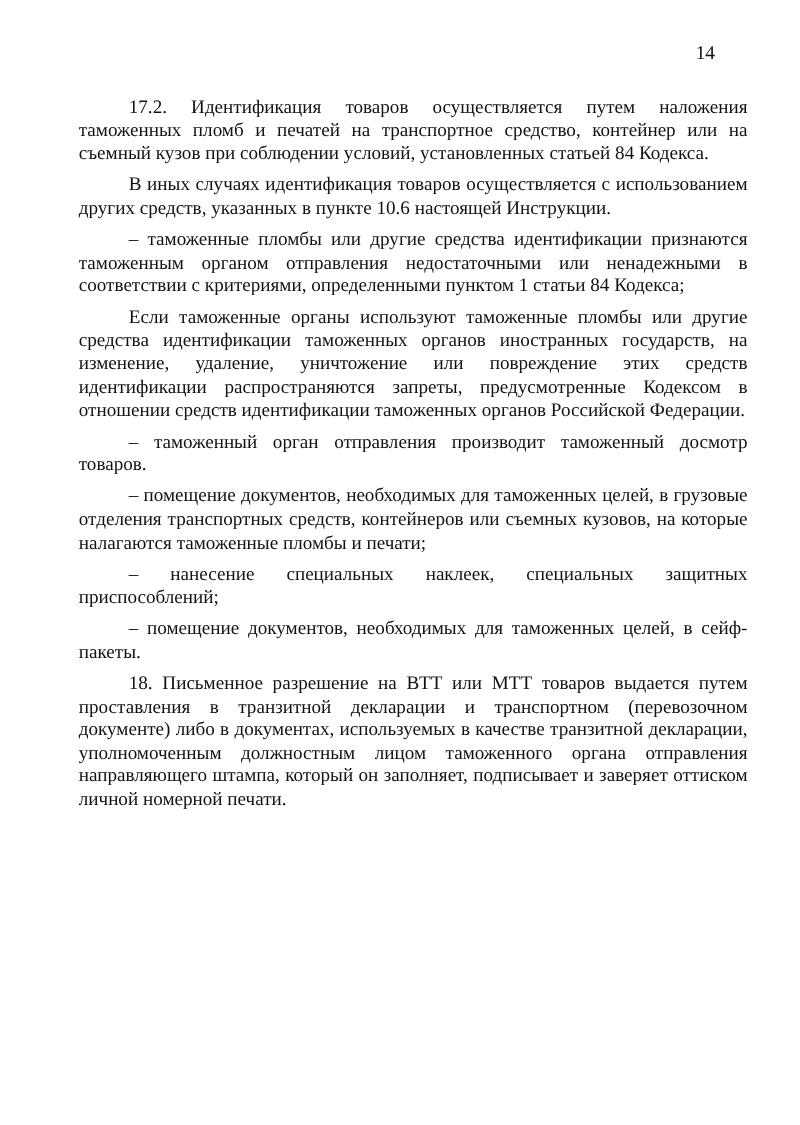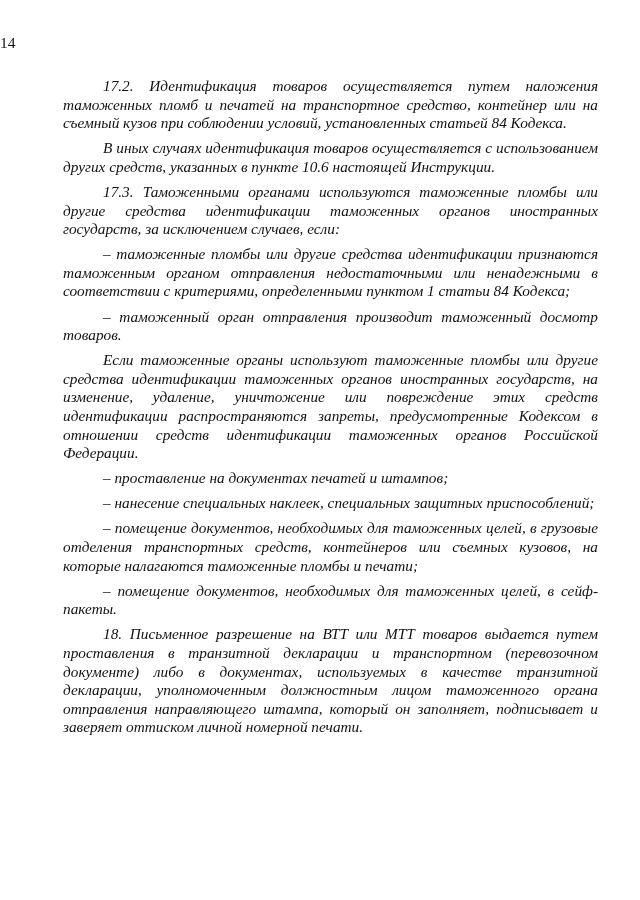--- a/index.html
+++ b/index.html
@@ -13,52 +13,49 @@
       position: relative;
       overflow: hidden;
       font-family: "Liberation Serif", "DejaVu Serif", serif;
       color: #111111;
     }
     .page-number {
       position: absolute;
       top: 34px;
       left: 0;
       width: 572px;
-      text-align: left;
+      text-align: right;
       font-size: 15.5px;
       line-height: 18px;
     }
     .content {
       position: absolute;
       top: 77px;
       left: 63px;
       width: 535px;
-      font-style: italic;
     }
     .para {
       margin: 0 0 6.5px 0;
       font-size: 15.3px;
       line-height: 18.6px;
       text-align: justify;
       text-indent: 40px;
       hyphens: none;
       word-spacing: 0px;
     }
     .para:last-child { margin-bottom: 0; }
   </style>
 </head>
 <body>
 
 <div class="page-number">14</div>
 
 <div class="content">
   <p class="para">17.2. Идентификация товаров осуществляется путем наложения таможенных пломб и печатей на транспортное средство, контейнер или на съемный кузов при соблюдении условий, установленных статьей 84 Кодекса.</p>
   <p class="para">В иных случаях идентификация товаров осуществляется с использованием других средств, указанных в пункте 10.6 настоящей Инструкции.</p>
-  <p class="para">17.3. Таможенными органами используются таможенные пломбы или другие средства идентификации таможенных органов иностранных государств, за исключением случаев, если:</p>
   <p class="para">– таможенные пломбы или другие средства идентификации признаются таможенным органом отправления недостаточными или ненадежными в соответствии с критериями, определенными пунктом 1 статьи 84 Кодекса;</p>
+  <p class="para">Если таможенные органы используют таможенные пломбы или другие средства идентификации таможенных органов иностранных государств, на изменение, удаление, уничтожение или повреждение этих средств идентификации распространяются запреты, предусмотренные Кодексом в отношении средств идентификации таможенных органов Российской Федерации.</p>
   <p class="para">– таможенный орган отправления производит таможенный досмотр товаров.</p>
-  <p class="para">Если таможенные органы используют таможенные пломбы или другие средства идентификации таможенных органов иностранных государств, на изменение, удаление, уничтожение или повреждение этих средств идентификации распространяются запреты, предусмотренные Кодексом в отношении средств идентификации таможенных органов Российской Федерации.</p>
-  <p class="para">– проставление на документах печатей и штампов;</p>
+  <p class="para">– помещение документов, необходимых для таможенных целей, в грузовые отделения транспортных средств, контейнеров или съемных кузовов, на которые налагаются таможенные пломбы и печати;</p>
   <p class="para">– нанесение специальных наклеек, специальных защитных приспособлений;</p>
-  <p class="para">– помещение документов, необходимых для таможенных целей, в грузовые отделения транспортных средств, контейнеров или съемных кузовов, на которые налагаются таможенные пломбы и печати;</p>
   <p class="para">– помещение документов, необходимых для таможенных целей, в сейф-пакеты.</p>
   <p class="para">18. Письменное разрешение на ВТТ или МТТ товаров выдается путем проставления в транзитной декларации и транспортном (перевозочном документе) либо в документах, используемых в качестве транзитной декларации, уполномоченным должностным лицом таможенного органа отправления направляющего штампа, который он заполняет, подписывает и заверяет оттиском личной номерной печати.</p>
 </div>
 
 </body></html>

